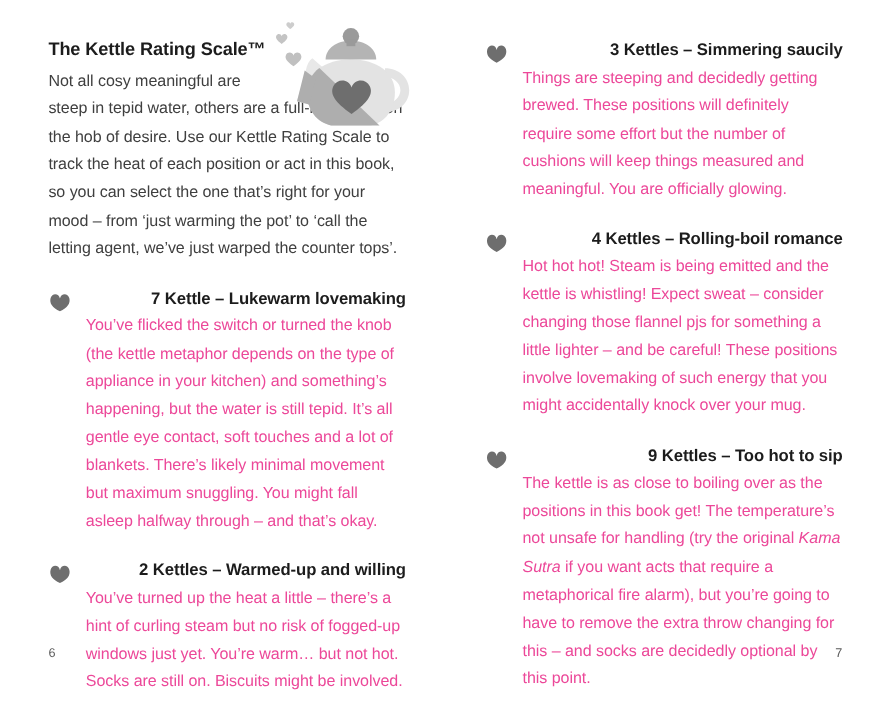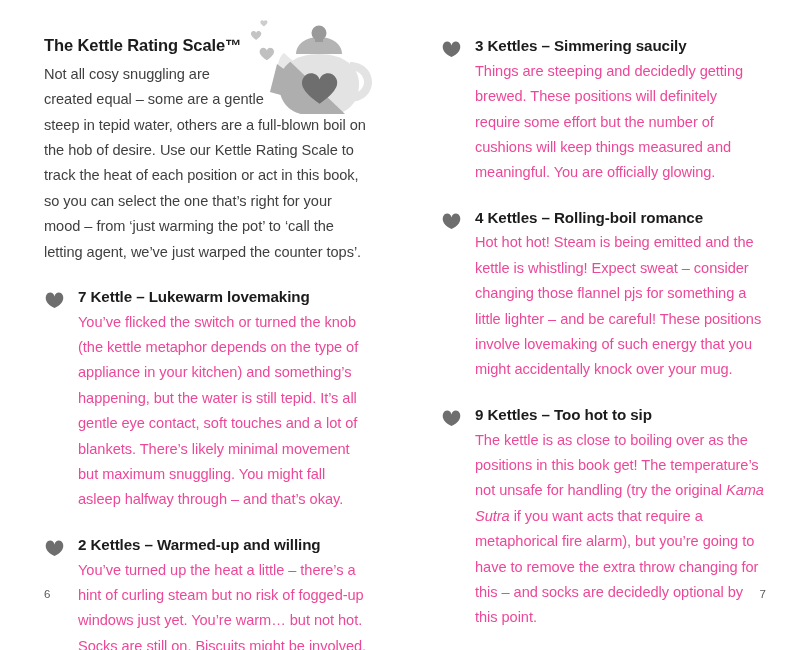--- a/index.html
+++ b/index.html
@@ -74,20 +74,21 @@
     width: 21px;
     height: 20px;
   }
   .entry-title {
     font-size: 15.2px;
     font-weight: bold;
     color: #1c1c1c;
     line-height: 1.3;
     margin: 0 0 3px 0;
     letter-spacing: -0.1px;
+    text-align: right;
   }
   .entry-body {
     font-size: 14.6px;
     line-height: 1.74;
     color: #ec4899;
     margin: 0;
     letter-spacing: -0.05px;
   }
   .entry-body em { font-style: italic; }
 
@@ -107,22 +108,21 @@
 </head>
 <body>
 
 <div class="spread">
 
   <div class="page page-left">
 
     <h1 class="section-title">The Kettle Rating Scale™</h1>
 
     <p class="intro">
-      <span class="short-a">Not all cosy snuggling are</span>
-      <span class="short-b">created equal – some are a gentle</span>
+      <span class="short-a">Not all cosy meaningful are</span>
       <span>steep in tepid water, others are a full-blown boil on the hob of desire. Use our Kettle Rating Scale to track the heat of each position or act in this book, so you can select the one that’s right for your mood – from ‘just warming the pot’ to ‘call the letting agent, we’ve just warped the counter tops’.</span>
     </p>
 
     <div class="teapot-art">
       <svg viewBox="0 0 150 115" width="150" height="115" aria-hidden="true">
 
         <g fill="#cdcdcd">
           <path d="M14.5 3.3c.7-1.5 2.9-1.4 3.4.2.5-1.6 2.7-1.7 3.4-.2.6 1.3-.2 2.8-3.4 5.1-3.2-2.3-4-3.8-3.4-5.1z"></path>
           <path d="M5.2 14.6c1-2.2 4.2-2.1 4.9.3.7-2.4 3.9-2.5 4.9-.3.9 1.9-.3 4.1-4.9 7.4-4.6-3.3-5.8-5.5-4.9-7.4z" fill="#c4c4c4"></path>
           <path d="M14.0 32.0c1.4-3.0 5.8-2.9 6.8.4 1.0-3.3 5.4-3.4 6.8-.4 1.3 2.7-.4 5.7-6.8 10.3-6.4-4.6-8.1-7.6-6.8-10.3z" fill="#c0c0c0"></path>

